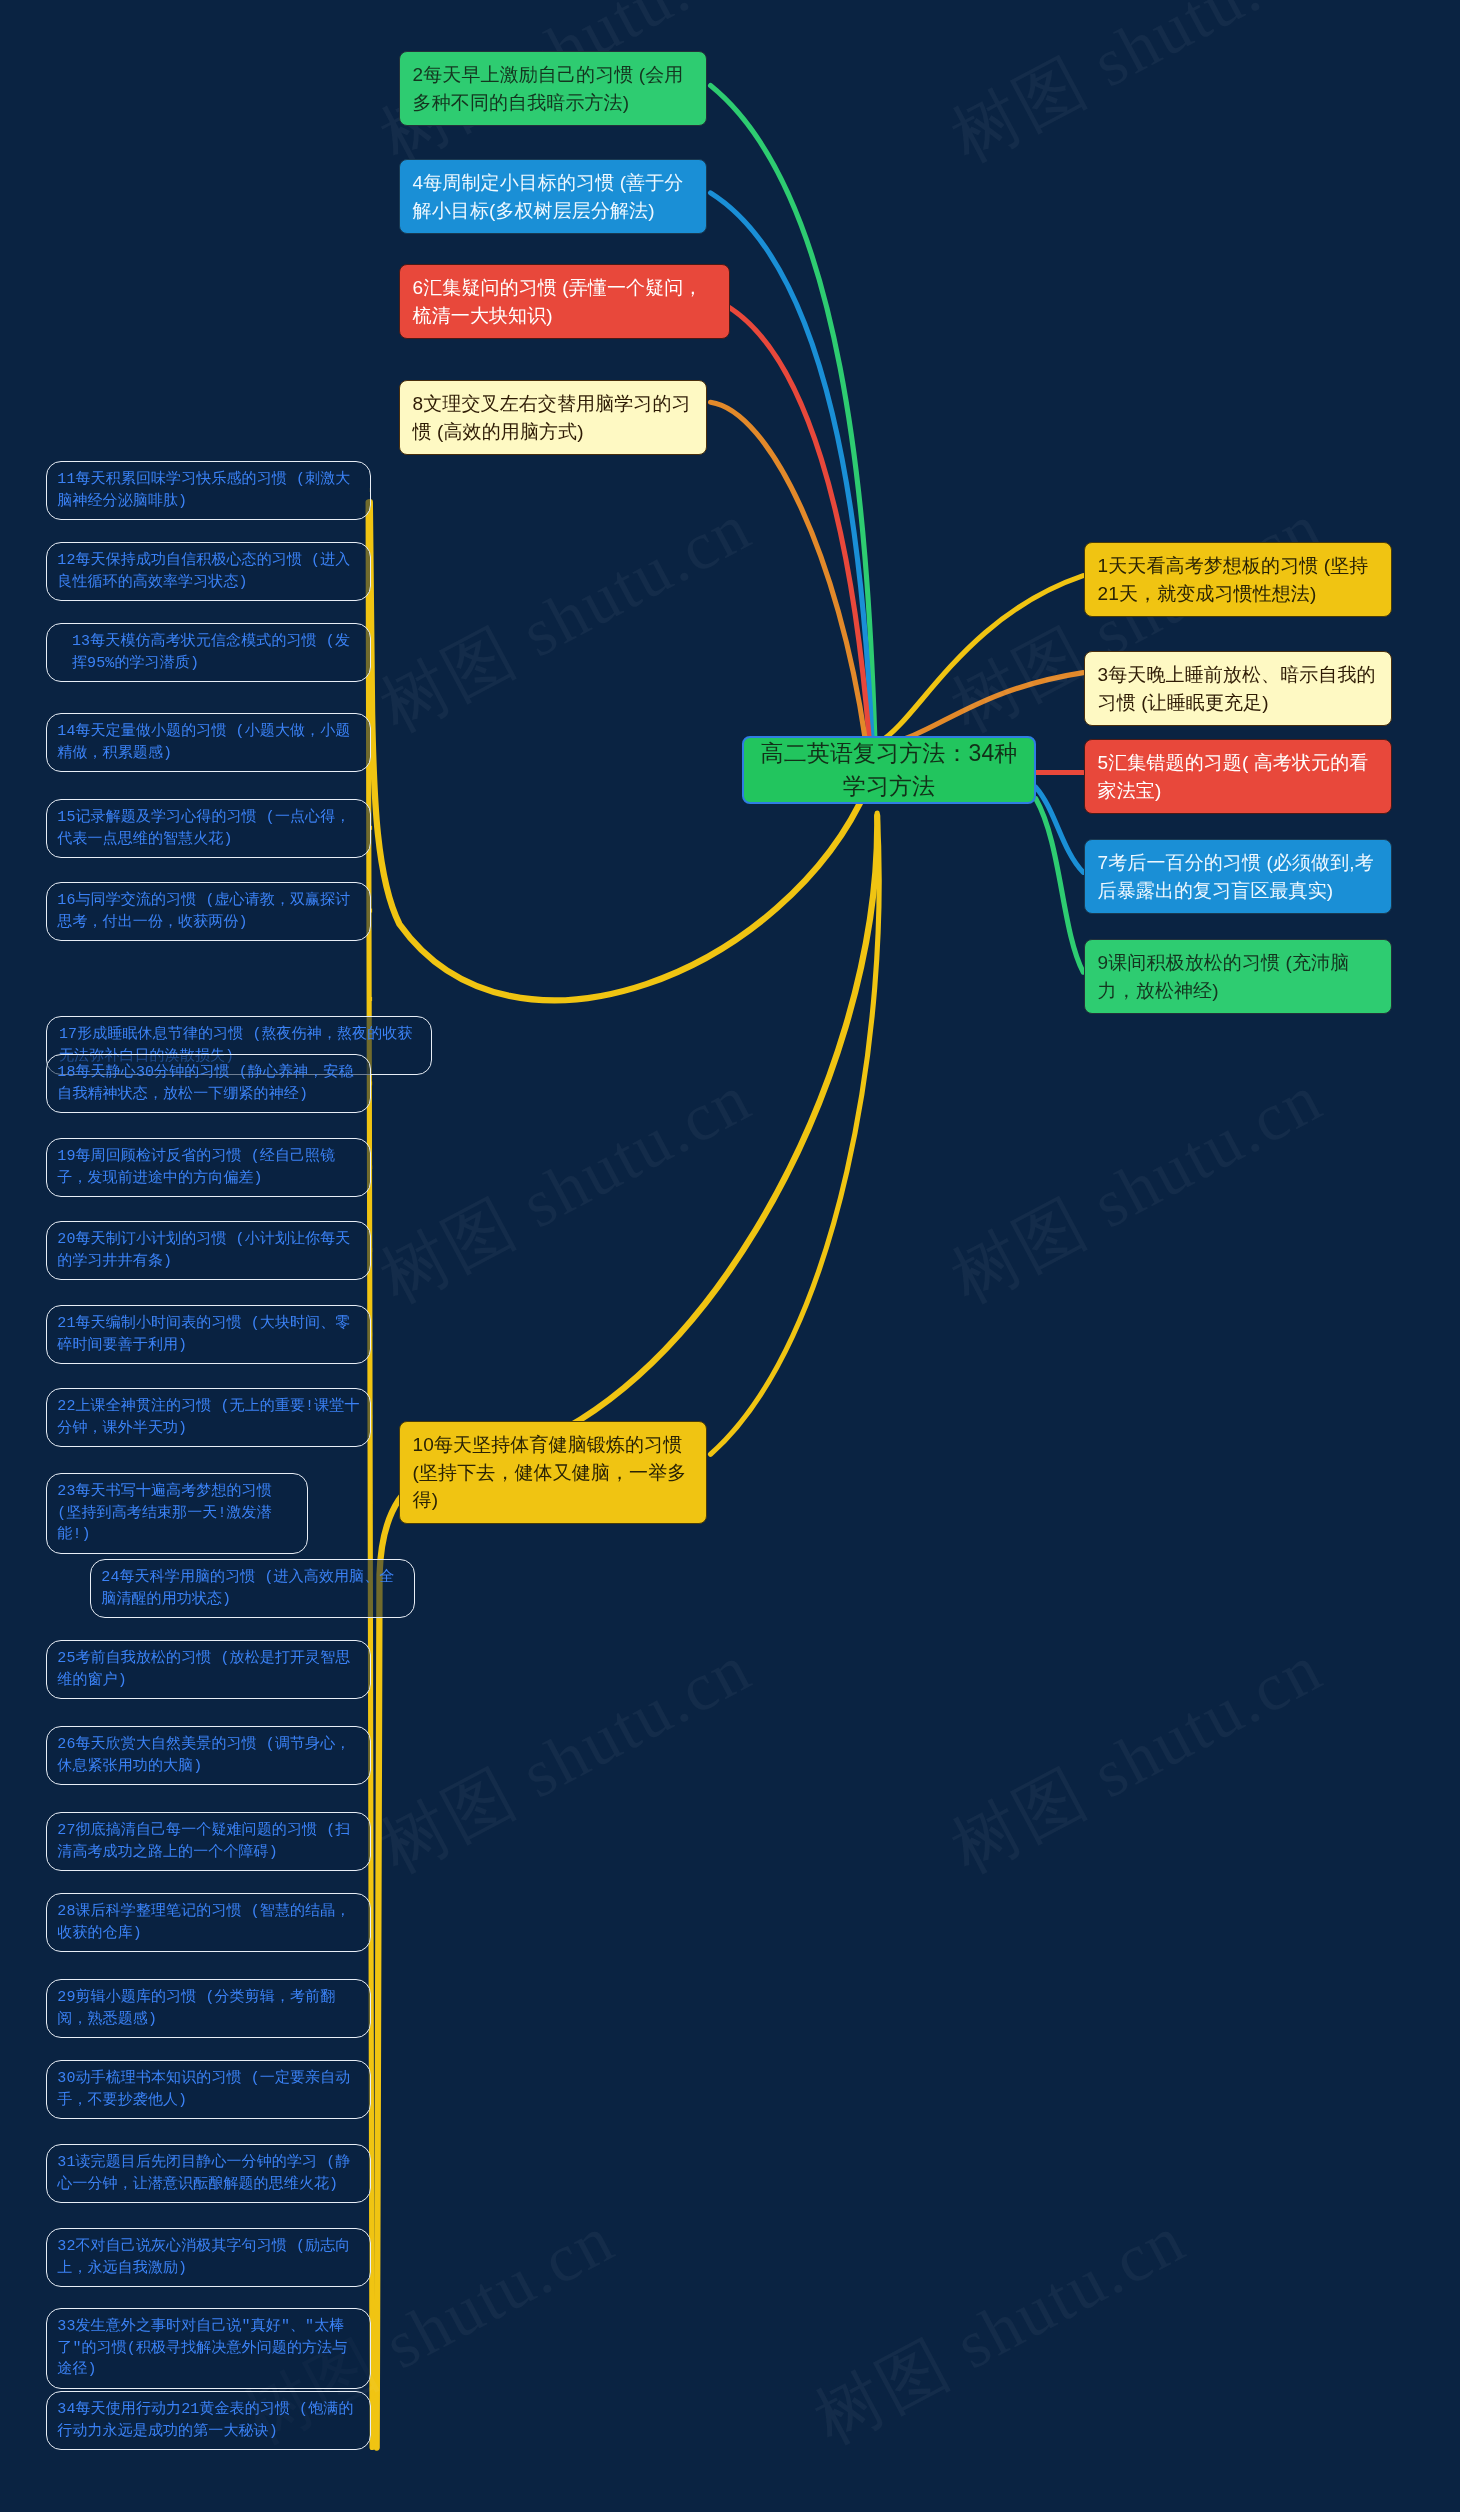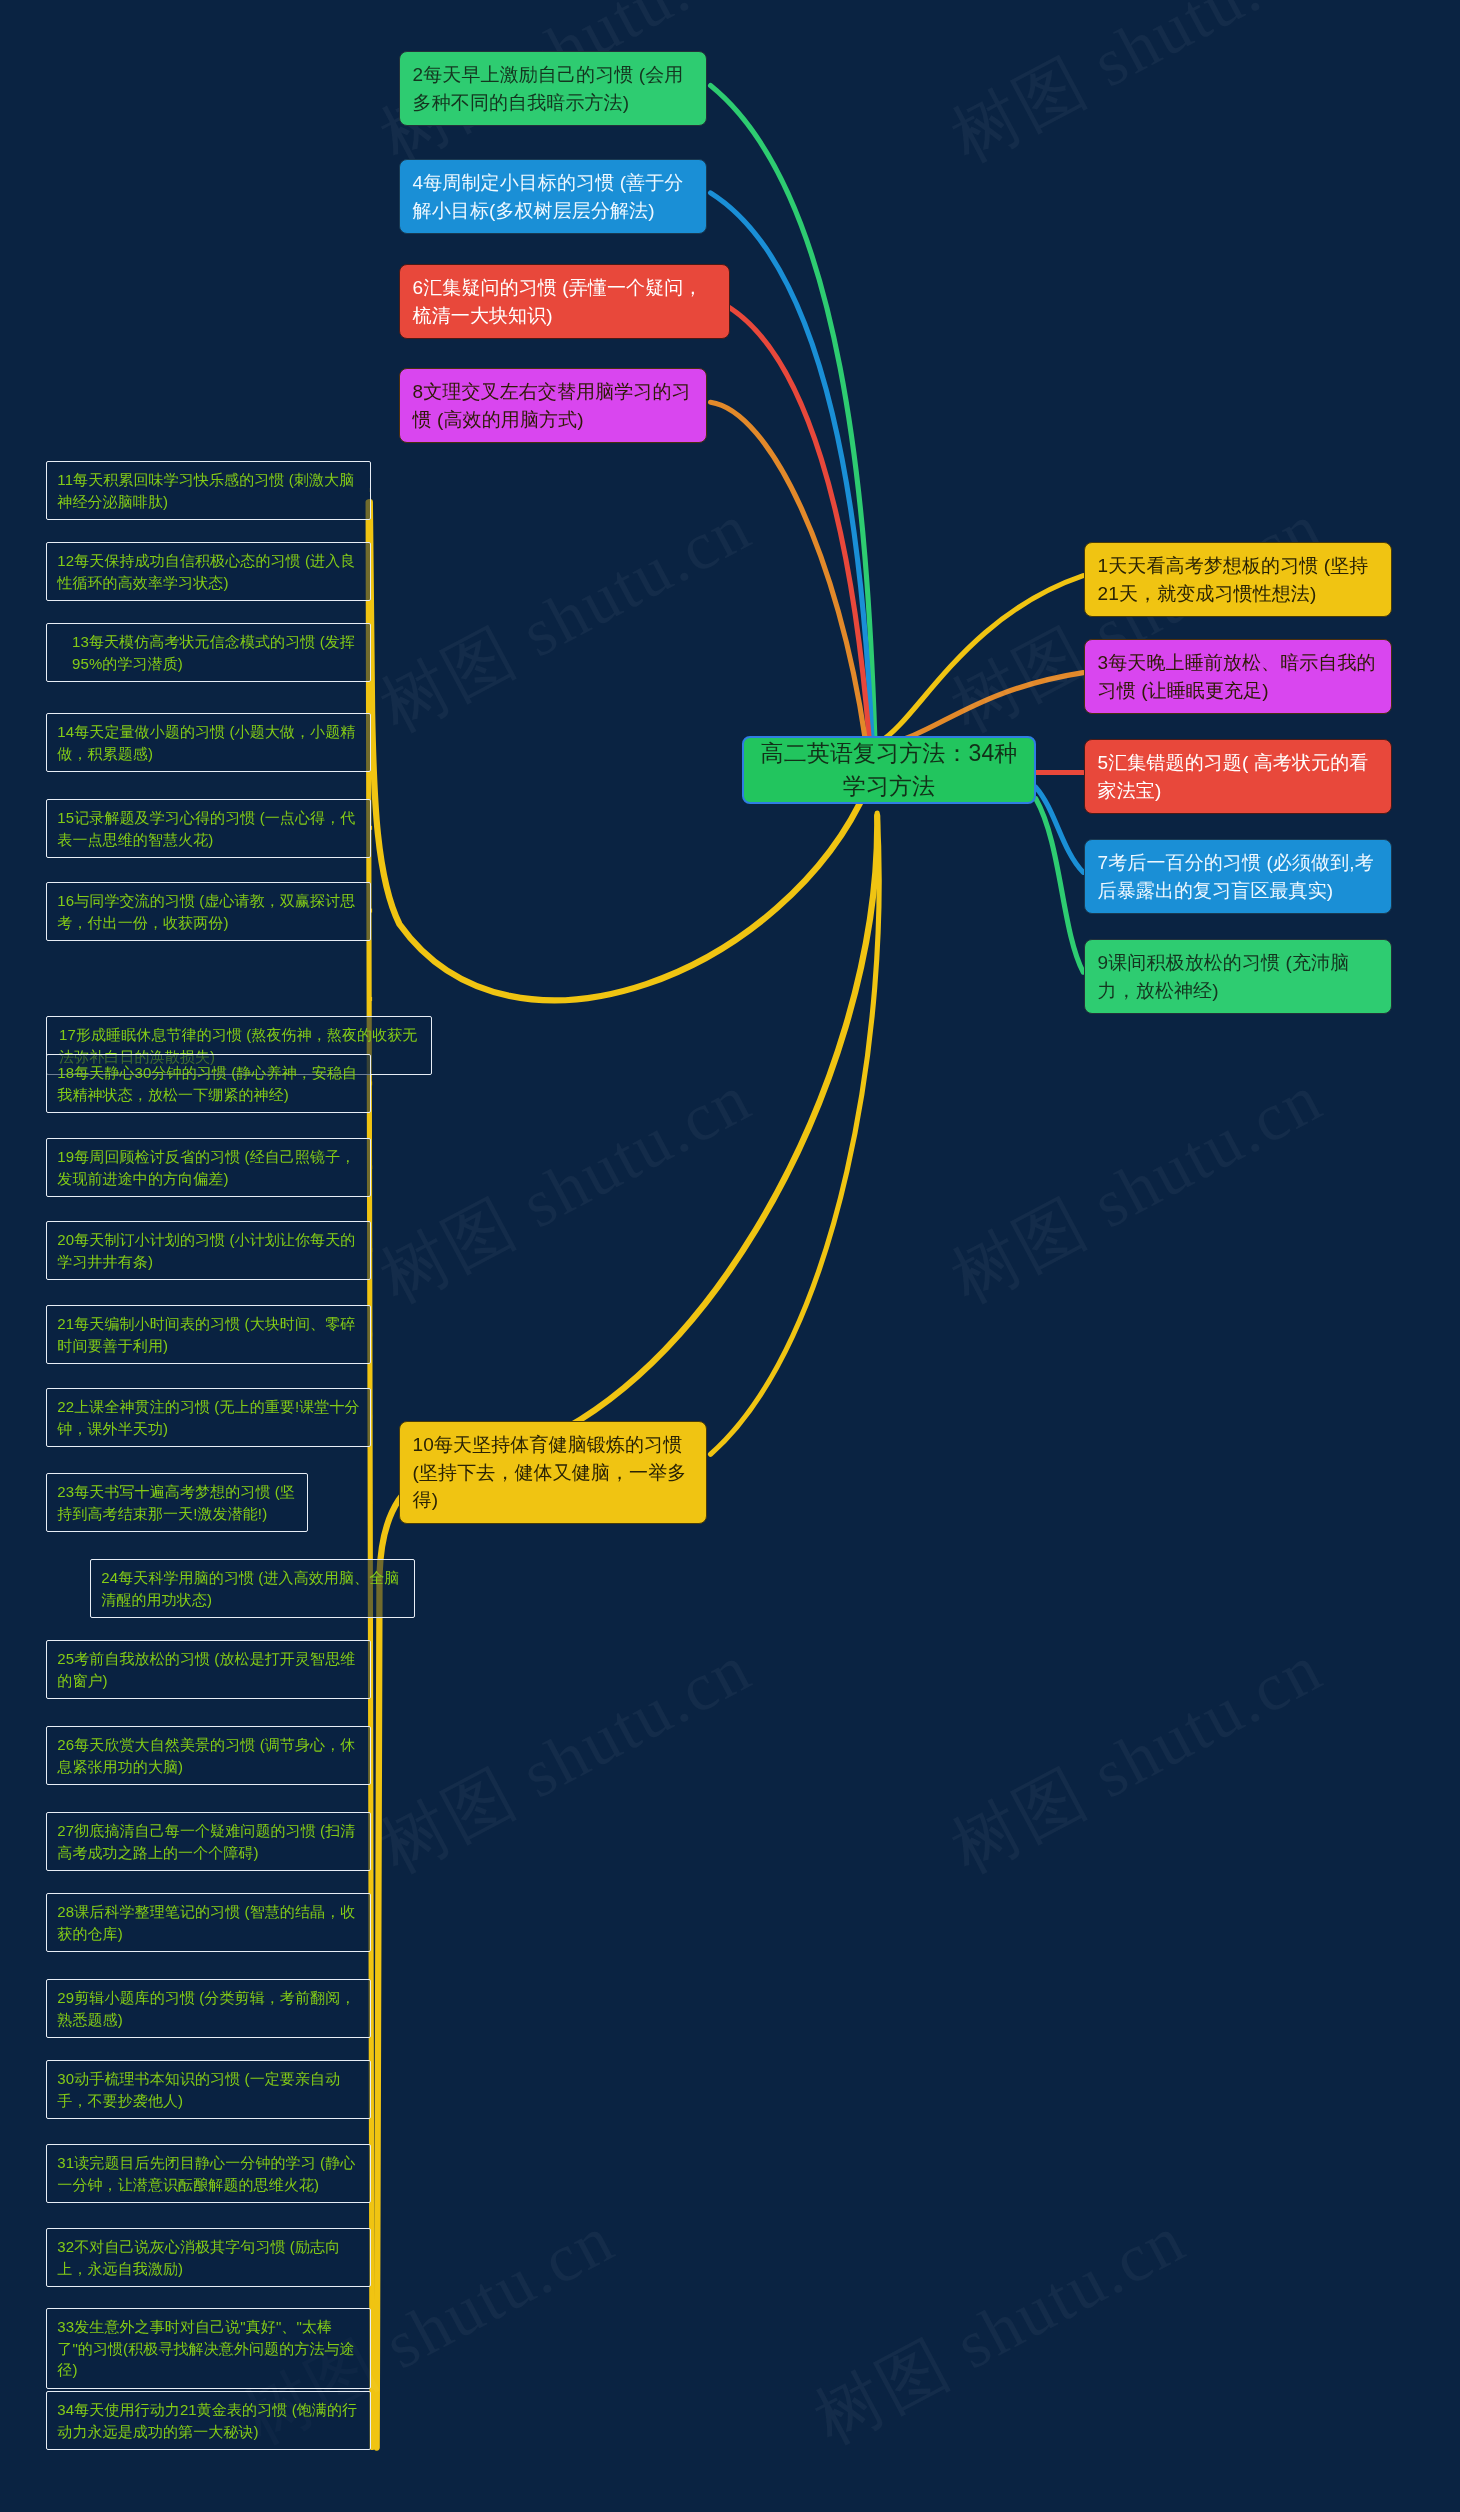--- a/index.html
+++ b/index.html
@@ -63,32 +63,33 @@
 
   
   .node.filled {
     border-radius: 8px;
     font-size: 19px;
     border: 1.7px solid transparent;
   }
   .node.c-green  { background:#2ecc71; color:#14351f; border-color:#23313a;justify-content:center; }
   .node.c-blue   { background:#1a8fd6; color:#eef8ff; border-color:#1a3a52; }
   .node.c-red    { background:#e8483b; color:#ffffff; border-color:#4a1a16; }
-  .node.c-orange { background:#d946ef; color:#2e1b05; border-color:#4a2f0c; }
+  .node.c-orange { background:#fef9c3; color:#2e1b05; border-color:#4a2f0c;margin-top:12px; }
   .node.c-yellow { background:#f0c412; color:#2a2305; border-color:#4a3c08; }
 
   
   .node.outline {
     background: rgba(10,35,66,0.55);
     border: 1.7px solid #e8eef6;
-    color: #84cc16;
+    color: #3b82f6;
     font-size: 15px;
-    border-radius: 2px;
+    border-radius: 15px;
     padding: 7.4px 10.3px;
     line-height: 1.42;
+    font-family: Liberation Mono, monospace;
   }
 
   .watermark {
     position: absolute;
     color: rgba(255,255,255,0.045);
     font-family: "Liberation Serif", "DejaVu Serif", serif;
     font-size: 68px;
     letter-spacing: 2.3px;
     transform: rotate(-28deg);
     transform-origin: left top;

